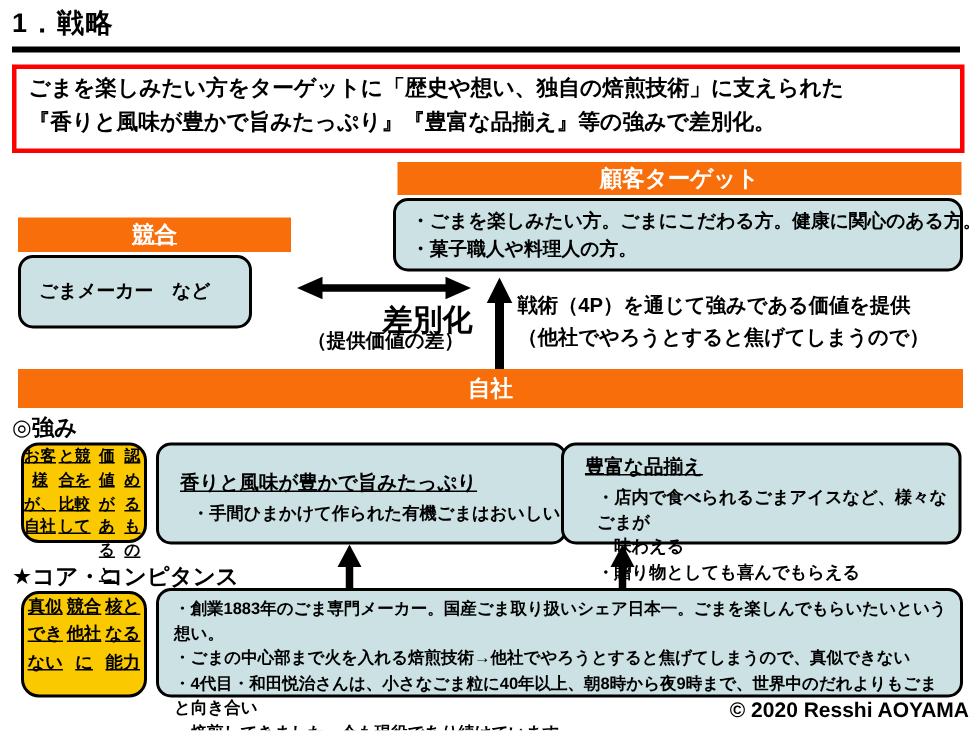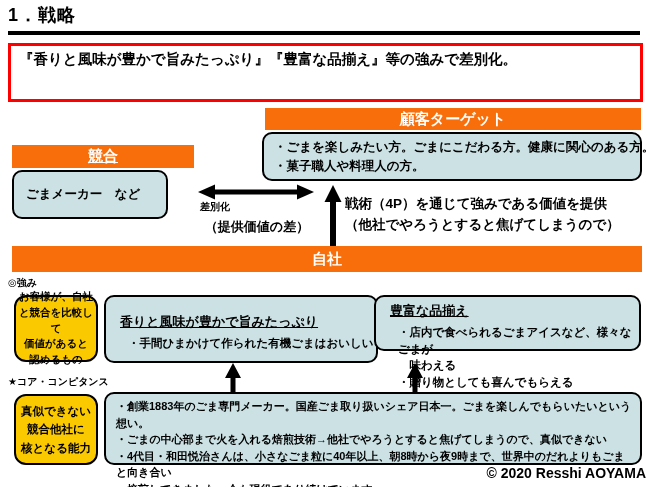--- a/index.html
+++ b/index.html
@@ -30,57 +30,58 @@
   .company-header{left:12px;top:246px;width:630px;height:26px;font-size:15px;}
   
   .blue-box{
     background:var(--box-blue,#cbe1e3);border:2px solid #000;border-radius:10px;
     box-sizing:border-box;
   }
   .customer-box{left:262px;top:132px;width:380px;height:49px;padding:4px 10px;font-size:12.5px;line-height:1.55;white-space:nowrap;font-family:Liberation Serif, serif;}
   .competitor-box{left:12px;top:170px;width:156px;height:49px;display:flex;align-items:center;padding-left:12px;font-size:12.5px;}
   
   .diff-arrow{left:198px;top:183px;}
-  .diff-label{left:200px;top:200px;width:115px;text-align:left;font-size:10px;}
+  .diff-label{left:200px;top:200px;width:115px;text-align:right;font-size:20px;}
   .diff-note{left:186px;top:218px;width:142px;text-align:center;font-size:13px;white-space:nowrap;}
   .value-arrow{left:323px;top:185px;}
   .tactics-note{left:345px;top:193px;font-size:13.5px;line-height:1.58;white-space:nowrap;}
   
-  .section-label{left:8px;font-size:10px;}
+  .section-label{left:8px;font-size:15px;}
   .strengths-label{top:276px;}
   .core-label{top:375px;}
   .yellow-box{
     background:var(--box-yellow,#fbc900);border:2px solid #000;border-radius:12px;
-    box-sizing:border-box;text-align:center;display:flex;flex-direction:column;
-    justify-content:center;font-size:10.5px;line-height:1.5;
+    box-sizing:border-box;text-align:center;display:flex;flex-direction:row;
+    justify-content:center;font-size:10.5px;line-height:1.5;text-decoration:underline;
   }
   .strengths-def{left:14px;top:295px;width:84px;height:67px;}
   .core-def{left:14px;top:394px;width:84px;height:71px;font-size:11.5px;line-height:1.6;}
   .strength-card-1{left:104px;top:295px;width:274px;height:68px;padding:10px 0 0 14px;}
-  .strength-card-2{left:374px;top:295px;width:267px;height:56px;padding:5px 0 0 14px;}
+  .strength-card-2{left:374px;top:295px;width:267px;height:68px;padding:5px 0 0 14px;}
   .strength-title{font-size:13px;text-decoration:underline;}
   .strength-card-1 .strength-title{margin-top:6px;}
   .strength-bullets{font-size:11.5px;line-height:1.45;margin-top:4px;padding-left:8px;white-space:pre-line;}
   .core-box{left:104px;top:392px;width:538px;height:73px;padding:4px 8px 0 10px;font-size:11px;line-height:1.5;white-space:pre-line;}
   
   svg.arrow{display:block;}
   .up-arrow-left{left:224px;top:363px;}
   .up-arrow-right{left:406px;top:363px;}
   
   .copyright{right:4px;top:465px;font-size:14px;}
 </style>
 </head>
 <body>
 
 <div id="slide">
 
   <div class="abs page-title">1．戦略</div>
   <div class="abs title-rule"></div>
 
   <div class="abs summary-box">
+    <div>ごまを楽しみたい方をターゲットに「歴史や想い、独自の焙煎技術」に支えられた</div>
     <div>『香りと風味が豊かで旨みたっぷり』『豊富な品揃え』等の強みで差別化。</div>
   </div>
 
   <div class="abs orange-bar customer-header">顧客ターゲット</div>
   <div class="abs blue-box customer-box">
     <div>・ごまを楽しみたい方。ごまにこだわる方。健康に関心のある方。</div>
     <div>・菓子職人や料理人の方。</div>
   </div>
 
   <div class="abs orange-bar competitor-header">競合</div>

